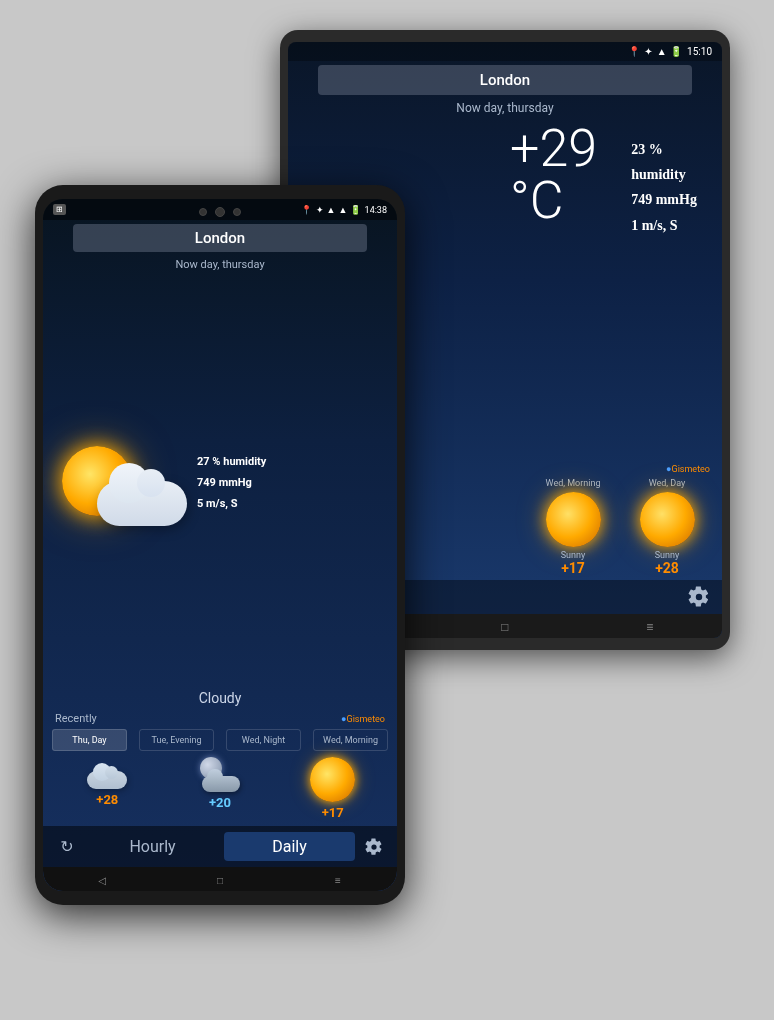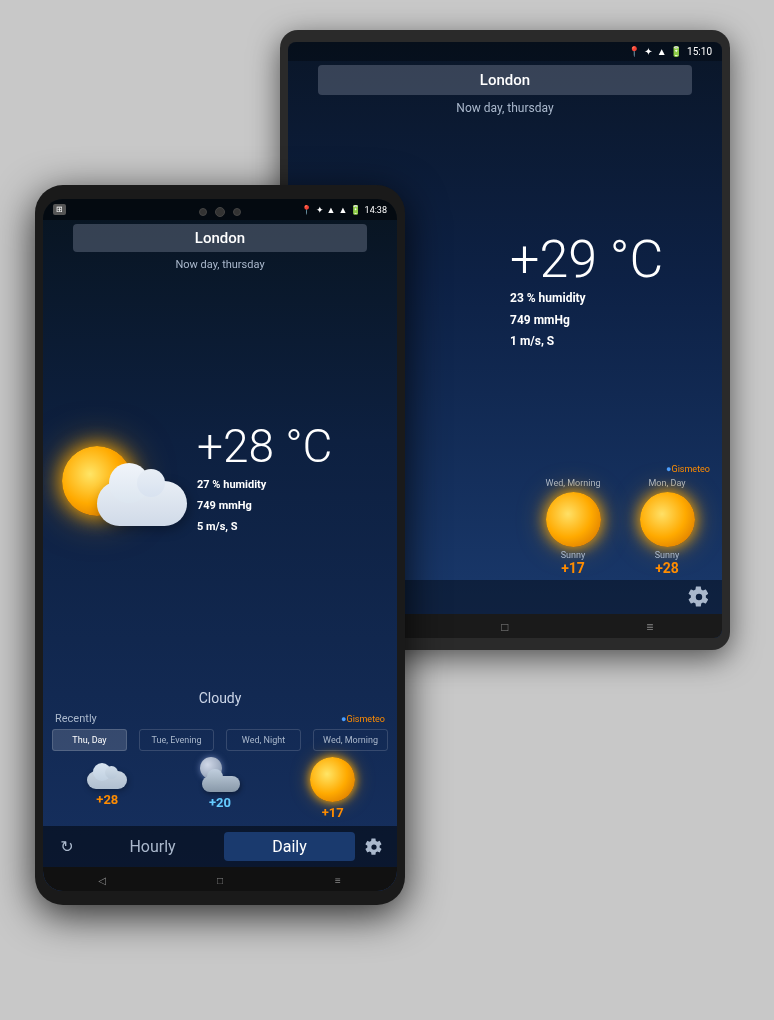--- a/index.html
+++ b/index.html
@@ -70,35 +70,35 @@
     }
     .tablet-left {
       flex: 1;
       display: flex;
       align-items: center;
       justify-content: center;
     }
     .tablet-right {
       flex: 1;
       display: flex;
-      flex-direction: column;
-      justify-content: center;
+      flex-direction: row;
       padding-left: 10px;
     }
     .tablet-temp {
       font-size: 52px;
       font-weight: 300;
       color: white;
       line-height: 1;
     }
     .tablet-details {
-      margin-top: 2px;
+      margin-top: 14px;
       color: #ccd6e8;
-      font-size: 12px;
+      font-size: 14px;
       line-height: 1.8;
+      font-family: Liberation Serif, serif;
     }
     .tablet-details span { font-weight: bold; color: white; }
     .tablet-gismeteo {
       text-align: right;
       padding-right: 12px;
       font-size: 9px;
     }
     .gismeteo-logo {
       color: #4a9eff;
       font-size: 9px;
@@ -565,21 +565,21 @@
     </div>
 
     <div class="tablet-forecast">
       <div class="tablet-forecast-col">
         <span class="forecast-label">Wed, Morning</span>
         <div class="sun-icon-lg"></div>
         <span class="forecast-condition">Sunny</span>
         <span class="forecast-temp-orange">+17</span>
       </div>
       <div class="tablet-forecast-col">
-        <span class="forecast-label">Mon, Day</span>
+        <span class="forecast-label">Wed, Day</span>
         <div class="sun-icon-lg"></div>
         <span class="forecast-condition">Sunny</span>
         <span class="forecast-temp-orange">+28</span>
       </div>
     </div>
 
     <div class="tablet-bottom-bar">
       <div class="tab-btn active">Daily</div>
       <svg class="gear-icon-tablet" viewBox="0 0 24 24" fill="currentColor">
         <path d="M12 15.5A3.5 3.5 0 018.5 12 3.5 3.5 0 0112 8.5a3.5 3.5 0 013.5 3.5 3.5 3.5 0 01-3.5 3.5m7.43-2.92c.04-.34.07-.69.07-1.08s-.03-.73-.07-1.08l2.32-1.82c.21-.17.27-.46.13-.7l-2.2-3.81c-.13-.24-.42-.31-.66-.24l-2.74 1.1c-.57-.44-1.18-.81-1.85-1.09l-.42-2.91c-.04-.25-.26-.44-.52-.44h-4.4c-.26 0-.47.19-.51.44l-.42 2.91c-.67.28-1.28.65-1.85 1.09l-2.74-1.1c-.24-.08-.53 0-.66.24l-2.2 3.81c-.14.24-.08.53.13.7l2.32 1.82c-.04.35-.07.7-.07 1.08s.03.73.07 1.08l-2.32 1.82c-.21.17-.27.46-.13.7l2.2 3.81c.13.24.42.31.66.24l2.74-1.1c.57.44 1.18.81 1.85 1.09l.42 2.91c.04.25.25.44.51.44h4.4c.26 0 .48-.19.52-.44l.42-2.91c.67-.28 1.28-.65 1.85-1.09l2.74 1.1c.24.08.53 0 .66-.24l2.2-3.81c.14-.24.08-.53-.13-.7l-2.32-1.82z"></path>
@@ -620,21 +620,20 @@
     <div class="phone-date">Now day, thursday</div>
 
     <div class="phone-main">
       <div class="cloud-sun-icon">
         <div class="sun-part"></div>
         <div class="cloud-part">
           <div class="cloud-body"></div>
         </div>
       </div>
       <div class="phone-temp-info">
-        <div class="phone-temp">+28 °C</div>
         <div class="phone-details">
           <div>
             <span>27</span>
             <span>% humidity</span>
           </div>
           <div>
             <span>749</span>
             <span> mmHg</span>
           </div>
           <div>

